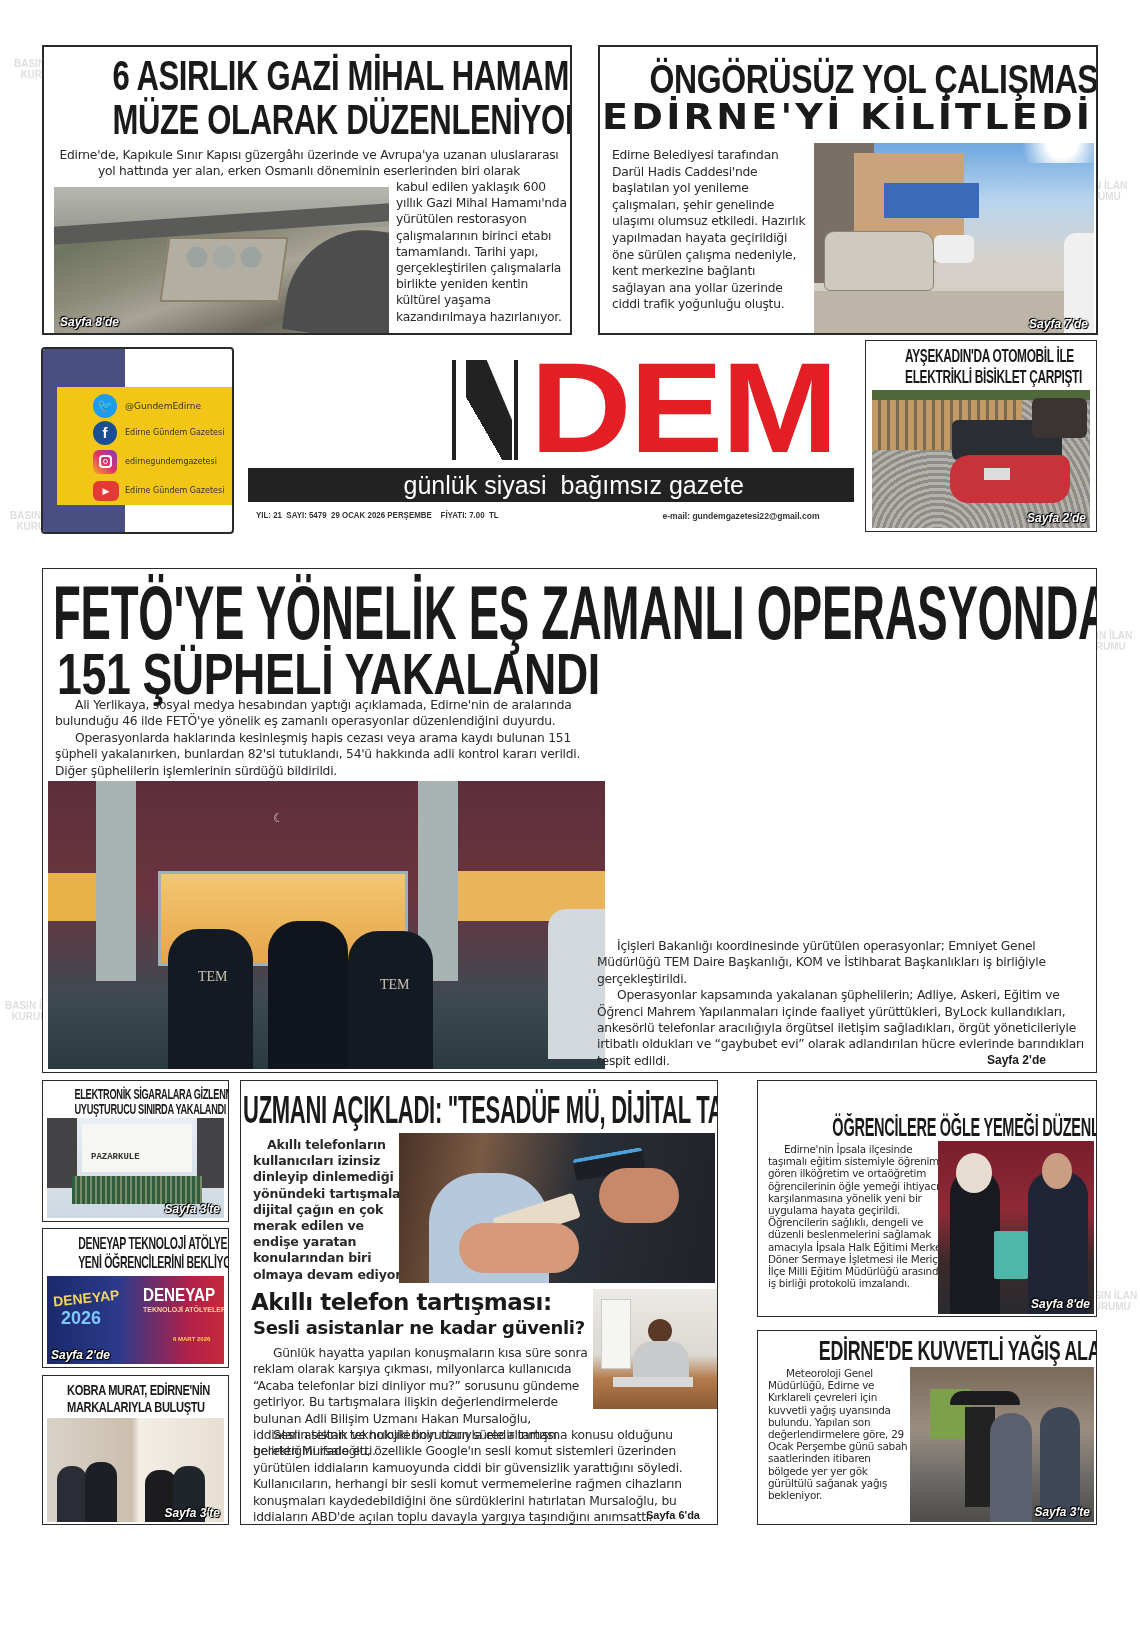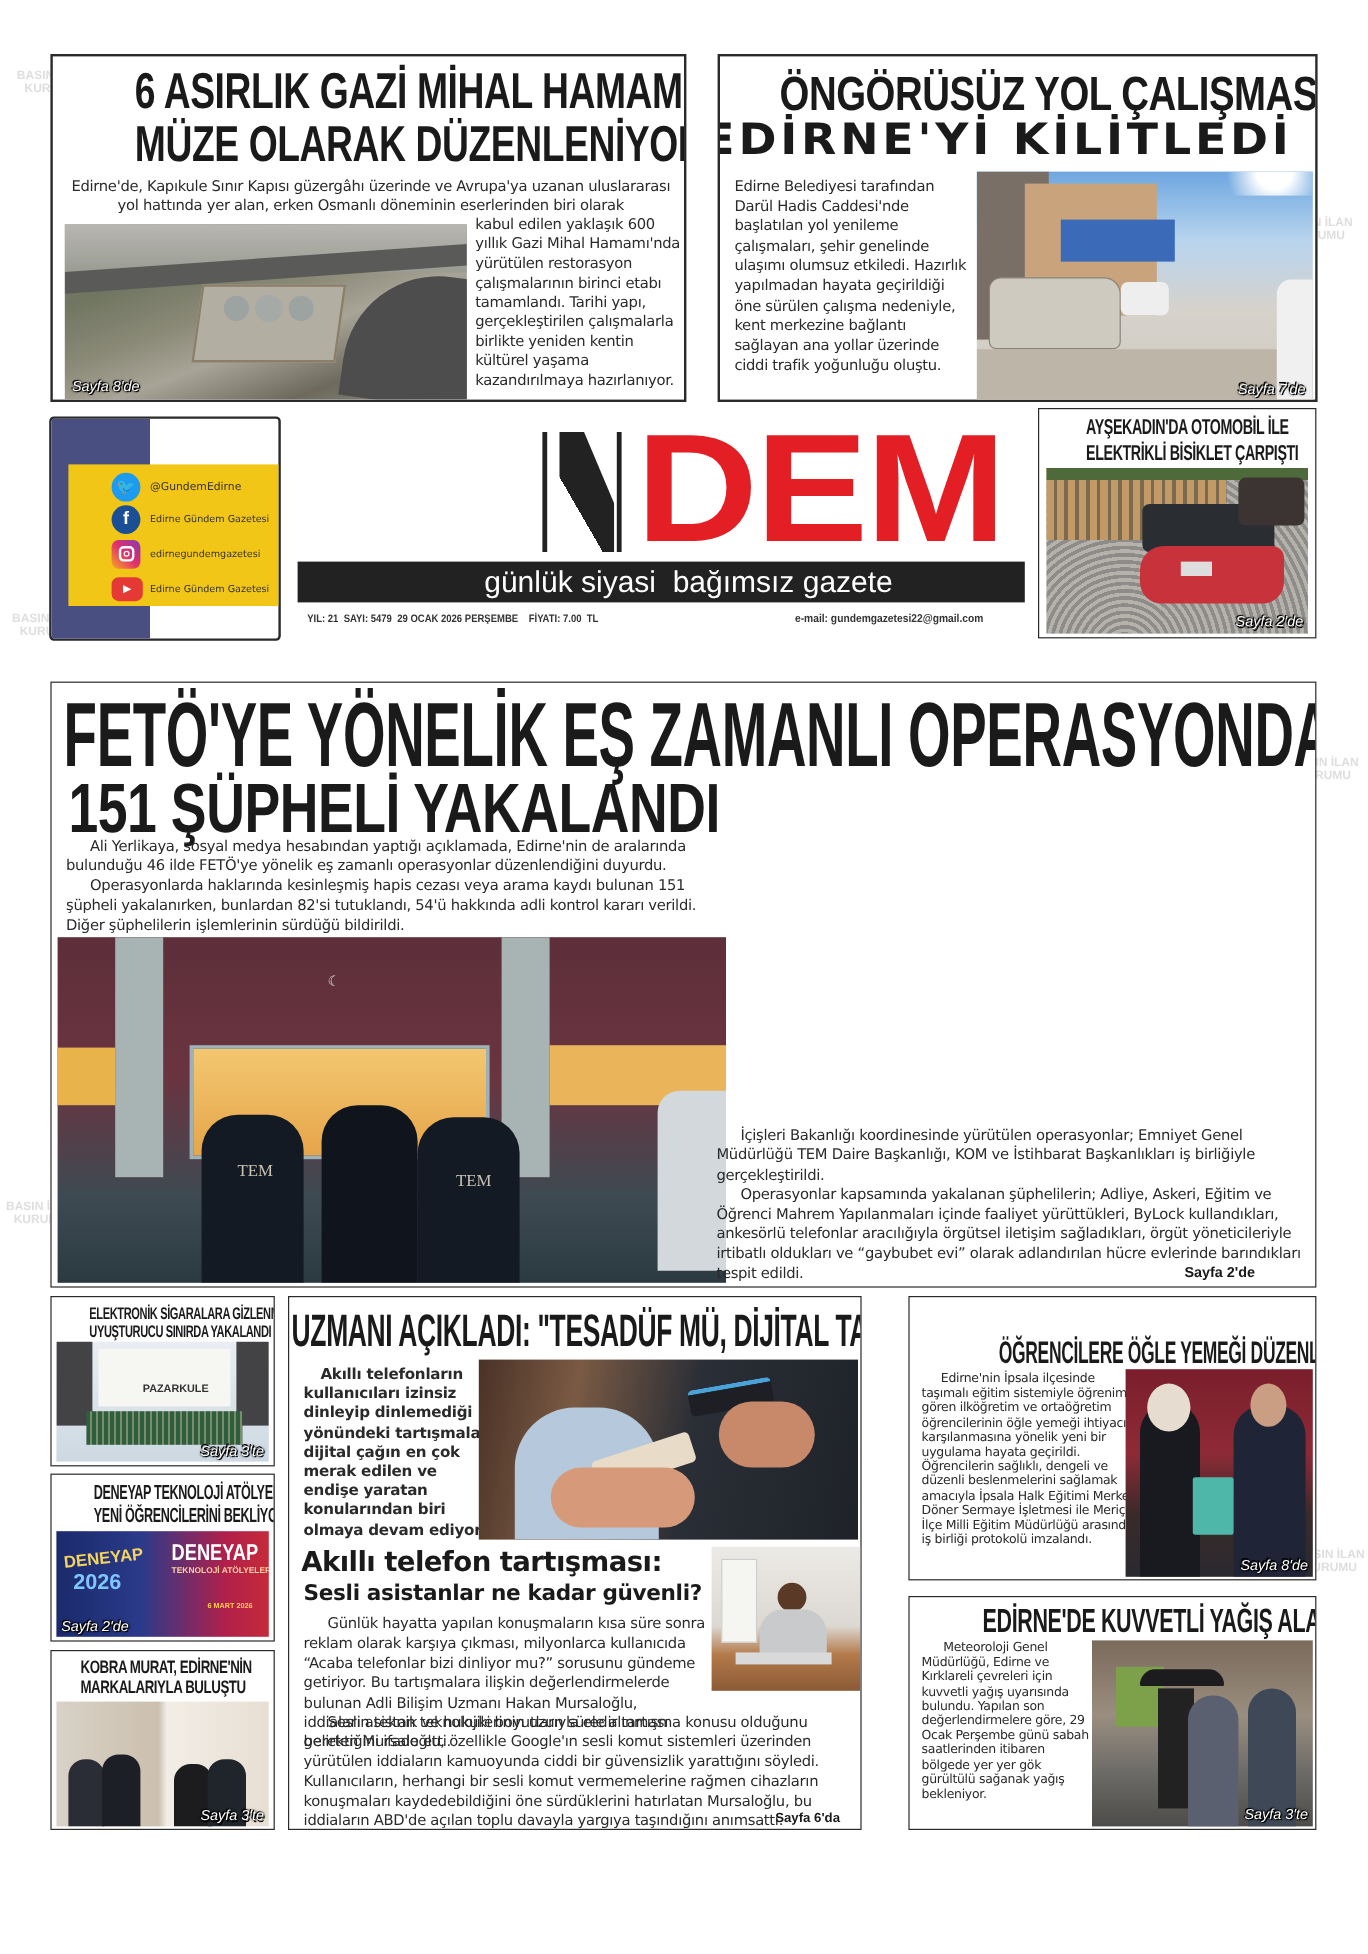--- a/index.html
+++ b/index.html
@@ -4,21 +4,21 @@
 <style>
 *{box-sizing:border-box;margin:0;padding:0}
 html,body{width:1140px;height:1628px;background:#fff;overflow:hidden}
 body{position:relative;font-family:"DejaVu Sans",sans-serif;color:#1a1a1a}
 .box{position:absolute;border:2px solid #2a2a2a;background:#fff;overflow:hidden}
 .hl{font-family:"Liberation Sans",sans-serif;font-weight:bold;color:#1a1a1a;text-align:center;line-height:1;transform-origin:center top;white-space:nowrap;letter-spacing:-0.5px}
 .cond{display:block;transform:scaleX(0.72);transform-origin:center}
 .body{font-family:"DejaVu Sans",sans-serif;font-size:12.3px;line-height:16.4px;color:#2a2a2a;letter-spacing:-0.25px}
 .body p{text-indent:20px}
 .img{position:absolute;overflow:hidden}
-.sayfa{position:absolute;font-family:"Liberation Sans",sans-serif;font-style:italic;font-weight:normal;font-size:12px;color:#fff;text-shadow:0 0 2px #000,0 0 2px #000,1px 1px 0 #000,-1px -1px 0 #000;white-space:nowrap}
+.sayfa{position:absolute;font-family:"Liberation Sans",sans-serif;font-style:italic;font-weight:bold;font-size:12px;color:#fff;text-shadow:0 0 2px #000,0 0 2px #000,1px 1px 0 #000,-1px -1px 0 #000;white-space:nowrap}
 .sayfa-dark{position:absolute;font-family:"Liberation Sans",sans-serif;font-weight:bold;font-size:12px;color:#1a1a1a}
 .wm{position:absolute;font-family:"Liberation Sans",sans-serif;font-weight:bold;font-size:10px;color:rgba(160,160,160,0.35);line-height:11px;text-align:center;pointer-events:none}
 </style>
 </head>
 <body>
 
 <div class="wm" style="left:14px;top:58px"><span>BASIN İLAN</span><br><span>KURUMU</span></div>
 <div class="wm" style="left:1070px;top:180px"><span>BASIN İLAN</span><br><span>KURUMU</span></div>
 <div class="wm" style="left:10px;top:510px"><span>BASIN İLAN</span><br><span>KURUMU</span></div>
 <div class="wm" style="left:1075px;top:630px"><span>BASIN İLAN</span><br><span>KURUMU</span></div>
@@ -43,21 +43,21 @@
     <div style="position:absolute;left:235px;top:40px;width:110px;height:110px;background:#4d4d4d;border-radius:80px 0 0 0;transform:rotate(8deg)"></div>
     <div class="sayfa" style="left:6px;bottom:4px">Sayfa 8'de</div>
   </div>
   <div class="body" style="position:absolute;left:352px;top:132px;width:175px;line-height:16.2px"><span>kabul edilen yaklaşık 600 yıllık Gazi Mihal Hamamı'nda yürütülen restorasyon çalışmalarının birinci etabı tamamlandı. Tarihi yapı, gerçekleştirilen çalışmalarla birlikte yeniden kentin kültürel yaşama kazandırılmaya hazırlanıyor.</span></div>
 </div>
 
 <div class="box" style="left:598px;top:45px;width:500px;height:290px">
   <div class="hl" style="position:absolute;left:0;top:12px;width:496px;font-size:40px">
       <span class="cond" style="transform:scaleX(0.8)">ÖNGÖRÜSÜZ YOL ÇALIŞMASI</span>
     </div>
-  <div style="position:absolute;left:0;top:52px;width:496px;font-family:'DejaVu Sans',sans-serif;font-weight:bold;font-size:36px;letter-spacing:3px;line-height:1;color:#1a1a1a"><span style="display:inline-block;transform:scaleX(1.06)">EDİRNE'Yİ KİLİTLEDİ</span></div>
+  <div style="position:absolute;left:0;top:52px;width:496px;text-align:center;font-family:'DejaVu Sans',sans-serif;font-weight:bold;font-size:36px;letter-spacing:3px;line-height:1;color:#1a1a1a"><span style="display:inline-block;transform:scaleX(1.06)">EDİRNE'Yİ KİLİTLEDİ</span></div>
   <div class="body" style="position:absolute;left:12px;top:100px;width:195px;line-height:16.6px"><span>Edirne Belediyesi tarafından Darül Hadis Caddesi'nde başlatılan yol yenileme çalışmaları, şehir genelinde ulaşımı olumsuz etkiledi. Hazırlık yapılmadan hayata geçirildiği öne sürülen çalışma nedeniyle, kent merkezine bağlantı sağlayan ana yollar üzerinde ciddi trafik yoğunluğu oluştu.</span></div>
   <div class="img" style="left:214px;top:96px;width:280px;height:192px;background:linear-gradient(180deg,#6ea7e0 0%,#b8d4ee 30%,#d6d2cc 60%,#cfc8bc 100%)">
     <div style="position:absolute;left:0;top:0;width:60px;height:140px;background:#7a6f66"></div>
     <div style="position:absolute;left:40px;top:10px;width:110px;height:110px;background:#c8a37c"></div>
     <div style="position:absolute;left:70px;top:40px;width:95px;height:35px;background:#3a6ab8"></div>
     <div style="position:absolute;left:200px;top:0;width:80px;height:20px;background:radial-gradient(circle at 60% 0,#fff 15px,transparent 40px)"></div>
     <div style="position:absolute;left:10px;top:88px;width:110px;height:60px;background:#cfcac0;border-radius:10px 14px 6px 6px;border:1px solid #8a8478"></div>
     <div style="position:absolute;left:120px;top:92px;width:40px;height:28px;background:#eee;border-radius:6px"></div>
     <div style="position:absolute;left:0;top:148px;width:280px;height:44px;background:#bdb5a8"></div>
     <div style="position:absolute;left:250px;top:90px;width:30px;height:100px;background:#f0f0f0;border-radius:12px 0 0 0"></div>
@@ -155,21 +155,21 @@
   <div class="hl" style="position:absolute;left:0;top:6px;width:185px;font-size:14px">
       <span class="cond" style="transform:scaleX(0.66)">ELEKTRONİK SİGARALARA GİZLENMİŞ</span>
     </div>
   <div class="hl" style="position:absolute;left:0;top:21px;width:185px;font-size:14px">
       <span class="cond" style="transform:scaleX(0.66)">UYUŞTURUCU SINIRDA YAKALANDI</span>
     </div>
   <div class="img" style="left:4px;top:37px;width:177px;height:100px;background:linear-gradient(180deg,#e8eef3 0%,#dbe3ea 50%,#cdd8e2 100%)">
     <div style="position:absolute;left:0;top:0;width:30px;height:70px;background:#434346"></div>
     <div style="position:absolute;left:150px;top:0;width:27px;height:70px;background:#434346"></div>
     <div style="position:absolute;left:35px;top:6px;width:110px;height:48px;background:#f6f6f2"></div>
-    <div style="position:absolute;left:72px;top:34px;font-family:Liberation Sans, sans-serif;font-weight:bold;font-size:9px;color:#333">PAZARKULE</div>
+    <div style="position:absolute;left:44px;top:34px;font-family:Liberation Mono, monospace;font-weight:bold;font-size:9px;color:#333">PAZARKULE</div>
     <div style="position:absolute;left:25px;top:58px;width:130px;height:28px;background:repeating-linear-gradient(90deg,#2f5e3e 0 3px,#7a8d6a 3px 5px)"></div>
     <div class="sayfa" style="right:4px;bottom:2px">Sayfa 3'te</div>
   </div>
 </div>
 
 <div class="box" style="left:42px;top:1228px;width:187px;height:140px;border-width:1px">
   <div class="hl" style="position:absolute;left:0;top:6px;width:185px;font-size:17px">
       <span class="cond" style="transform:scaleX(0.62)">DENEYAP TEKNOLOJİ ATÖLYELERİ</span>
     </div>
   <div class="hl" style="position:absolute;left:0;top:25px;width:185px;font-size:17px">

